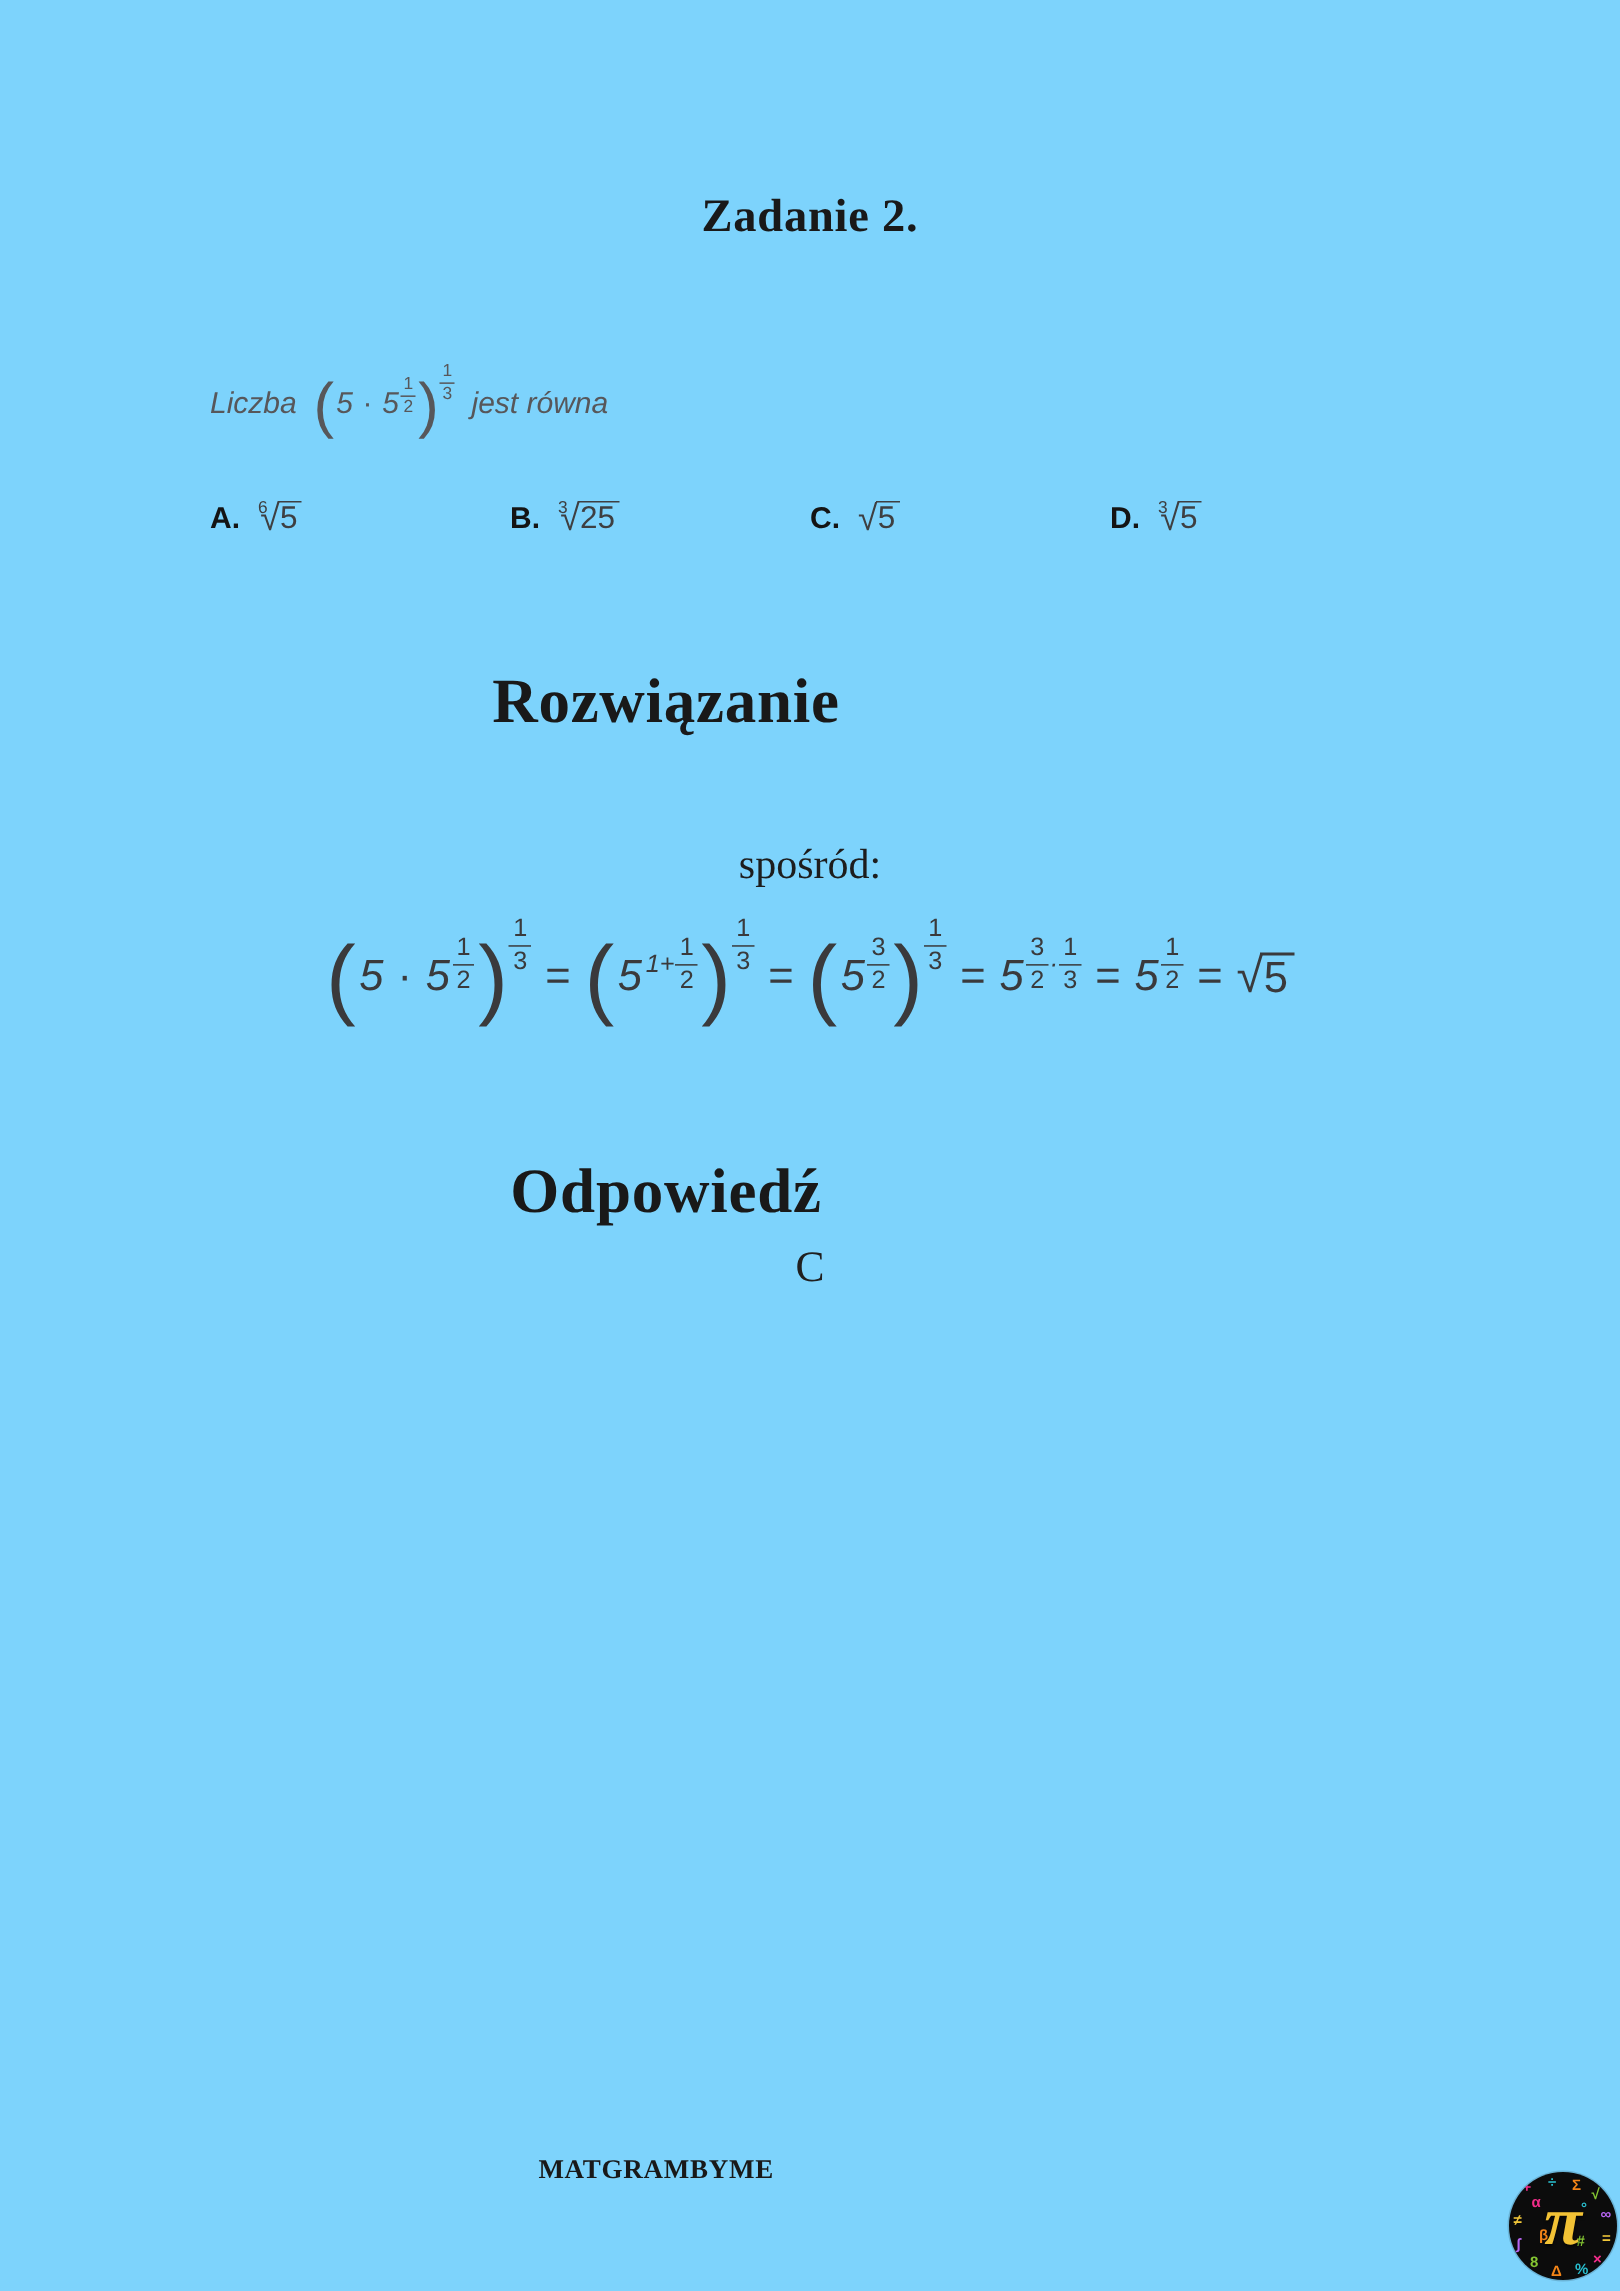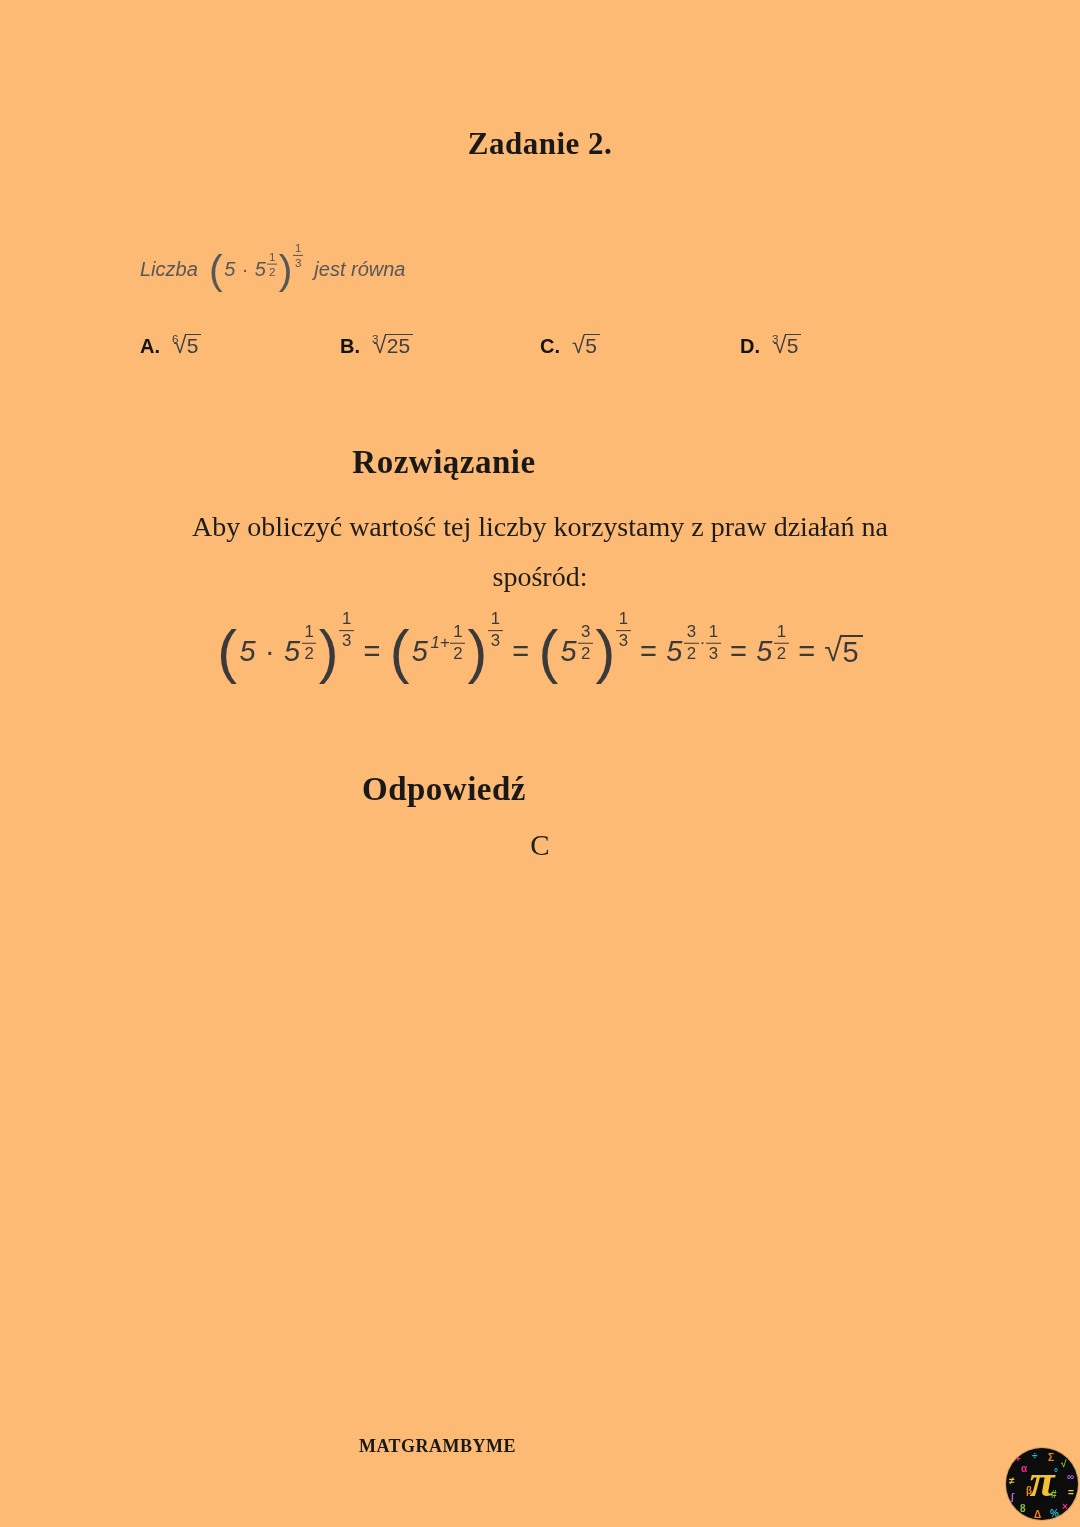--- a/index.html
+++ b/index.html
@@ -1,21 +1,21 @@
 <!DOCTYPE html>
 <html><head>
 <meta charset="utf-8">
 <style>
   * { margin:0; padding:0; box-sizing:border-box; }
   html,body { background:#ffffff; }
   body {
     width:1080px; height:1527px; position:relative; overflow:hidden;
     font-family:"Liberation Serif", serif; color:#1b1b1b;
   }
-  .page { position:absolute; inset:0; background:#fdba74; }
+  .page { position:absolute; inset:0; background:#7dd3fc; }
 
   .doc-title {
     position:absolute; top:126px; left:0; width:1080px; text-align:center;
     font-size:31px; font-weight:700; color:#191919; letter-spacing:0.5px;
   }
   .instruction {
     position:absolute; top:186px; left:140px;
     font-family:"Liberation Sans", sans-serif; font-weight:700; font-size:20px; color:#161616;
   }
   .problem-formula {
@@ -23,21 +23,21 @@
     display:flex; align-items:center;
     font-family:"Liberation Sans", sans-serif; font-size:20px; color:#57575a;
   }
   .options { position:absolute; top:326px; left:140px; width:820px; display:flex; }
   .option { width:200px; display:flex; align-items:center; gap:12px; height:40px; }
   .option-label { font-family:"Liberation Sans", sans-serif; font-weight:700; font-size:20px; color:#141414; }
   .option-math { font-family:"Liberation Sans", sans-serif; font-size:21px; color:#3e3f41; display:inline-flex; align-items:center; }
 
   .solution-heading, .answer-heading {
     position:absolute; left:0; width:888px; text-align:center;
-    font-size:33px; font-weight:700; color:#191919; letter-spacing:0.5px;
+    font-size:42px; font-weight:700; color:#191919; letter-spacing:0.5px;
   }
   .solution-heading { top:444px; }
   .solution-intro {
     position:absolute; top:502px; left:0; width:1080px; text-align:center;
     font-size:28px; color:#1d1d1d; line-height:1.78;
   }
   .equation {
     position:absolute; top:604px; left:0; width:1080px; height:96px;
     display:flex; justify-content:center; align-items:center;
     font-family:"Liberation Sans", sans-serif; font-size:29px; color:#3a3a3c;
@@ -170,21 +170,21 @@
             <span class="m-rsign">√</span>
             <span class="m-rad">5</span>
           </span>
         </span>
     </div>
   </div>
 
   <h2 class="solution-heading">Rozwiązanie</h2>
 
   <p class="solution-intro">
-    <span>Aby obliczyć wartość tej liczby korzystamy z praw działań na</span><br>
+    <br>
     <span>spośród:</span>
   </p>
 
   <div class="equation">
       <span class="m-row">
         <span class="m-sup">
           <span class="m-base">
             <span class="m-par">
               <span class="m-lp">(</span>
               <span class="m-txt">5</span>

